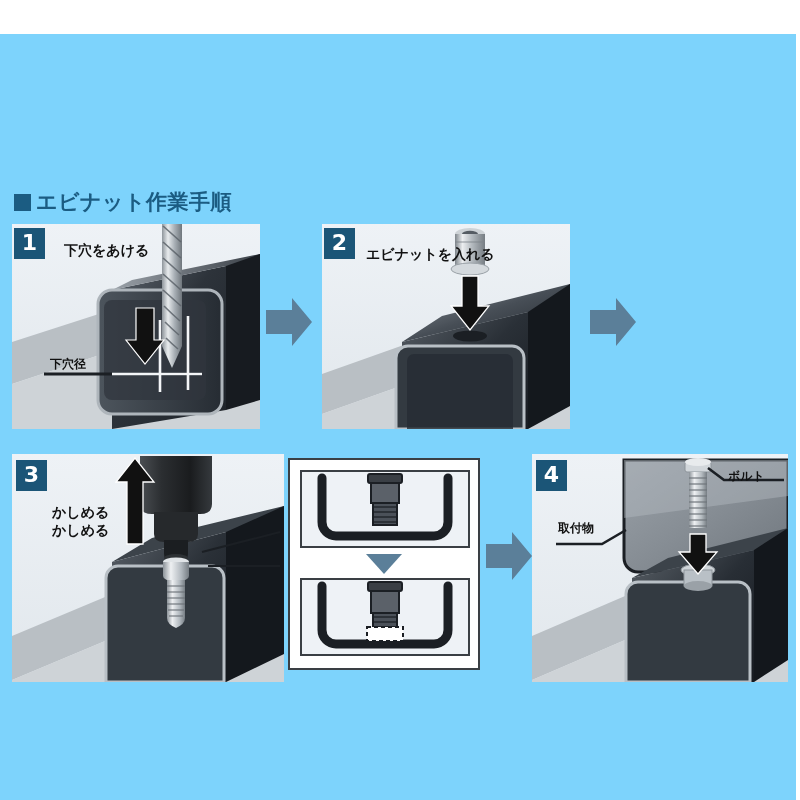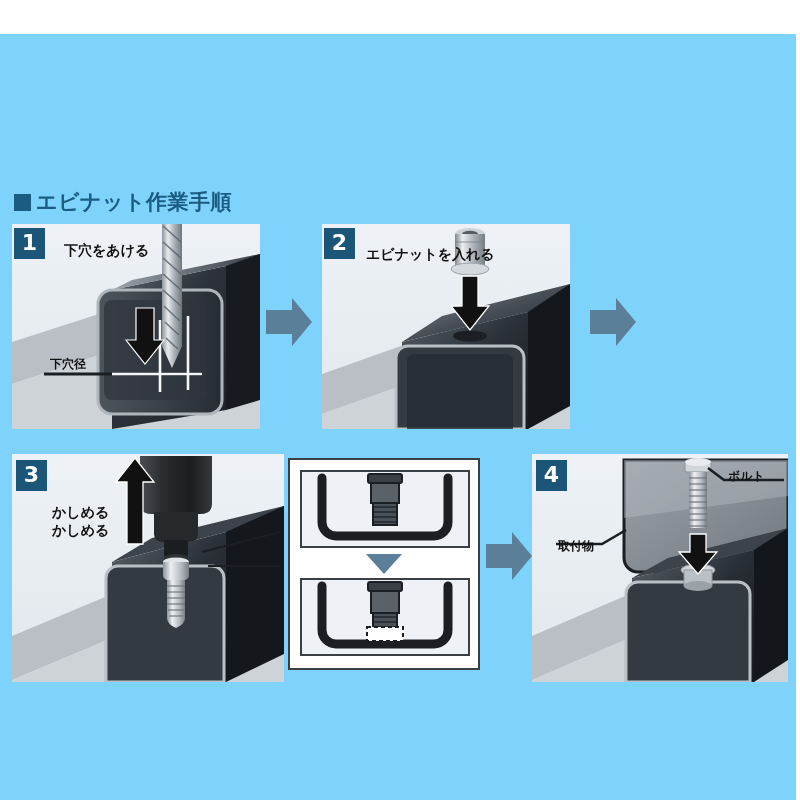--- a/index.html
+++ b/index.html
@@ -391,16 +391,16 @@
 
       <g stroke="#1b1f24" stroke-width="2.6" fill="none">
         <path d="M24,90 L70,90 L94,76"></path>
       </g>
     </svg>
 
     <div class="badge" style="left:4px;top:6px;">
       <span>4</span>
     </div>
     <div class="cap-sm" style="left:196px;top:14px;">ボルト</div>
-    <div class="cap-sm" style="left:26px;top:84px;">取付物</div>
+    <div class="cap-sm" style="left:26px;top:66px;">取付物</div>
   </div>
 
 </div>
 
 </body></html>

